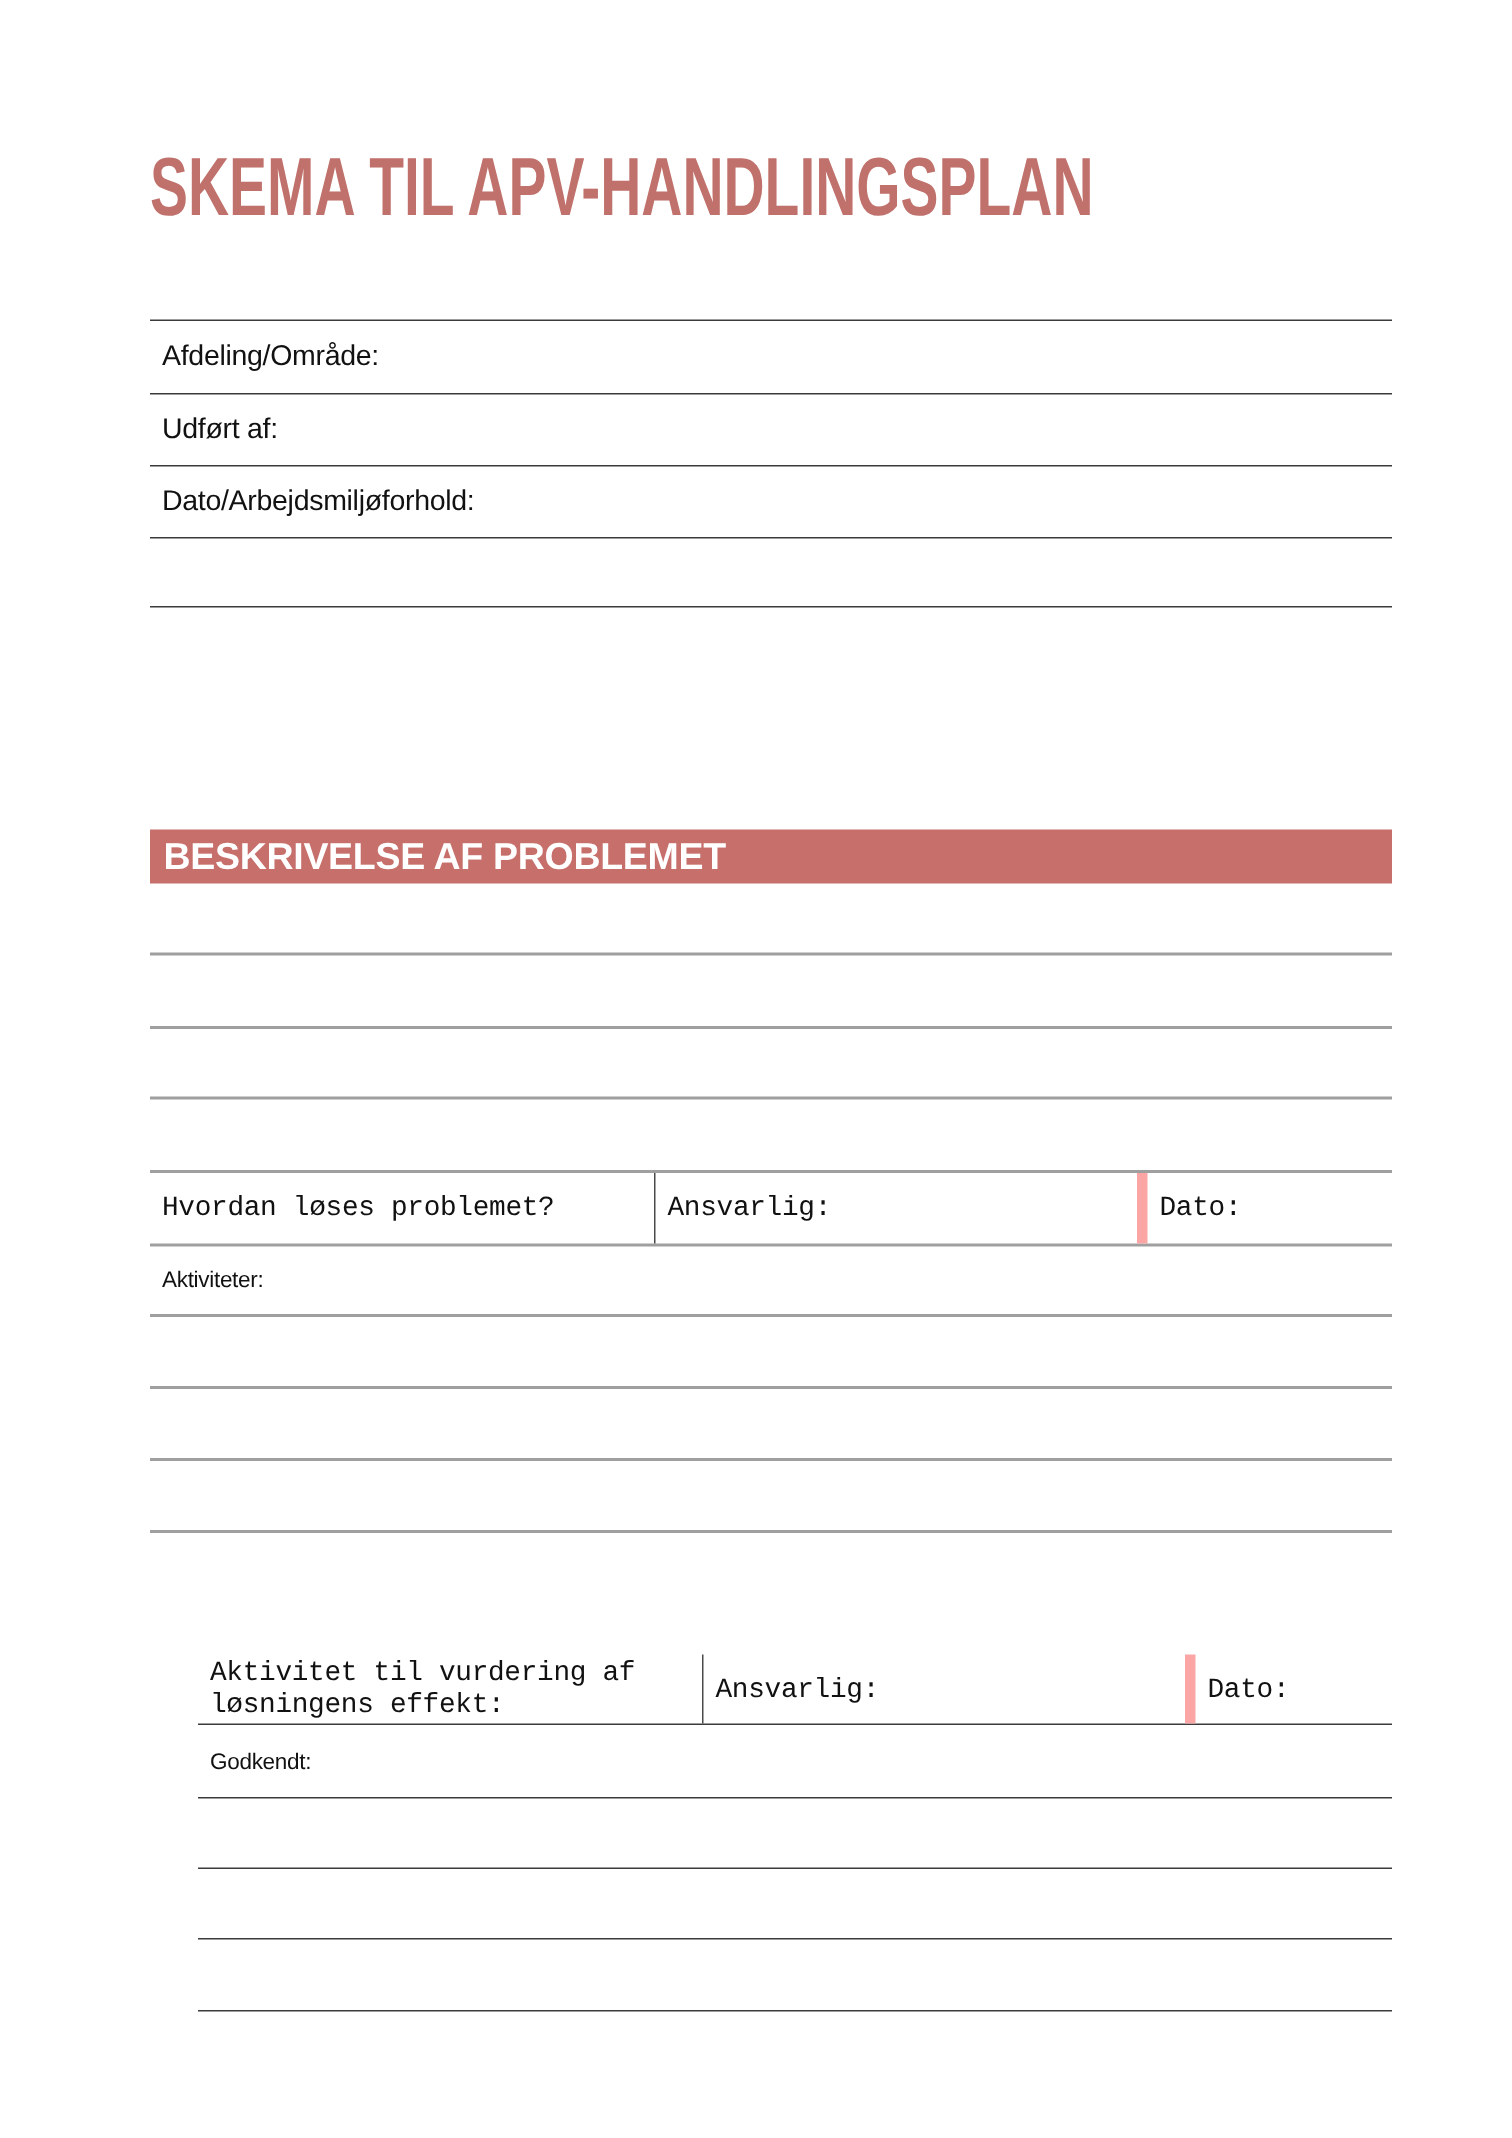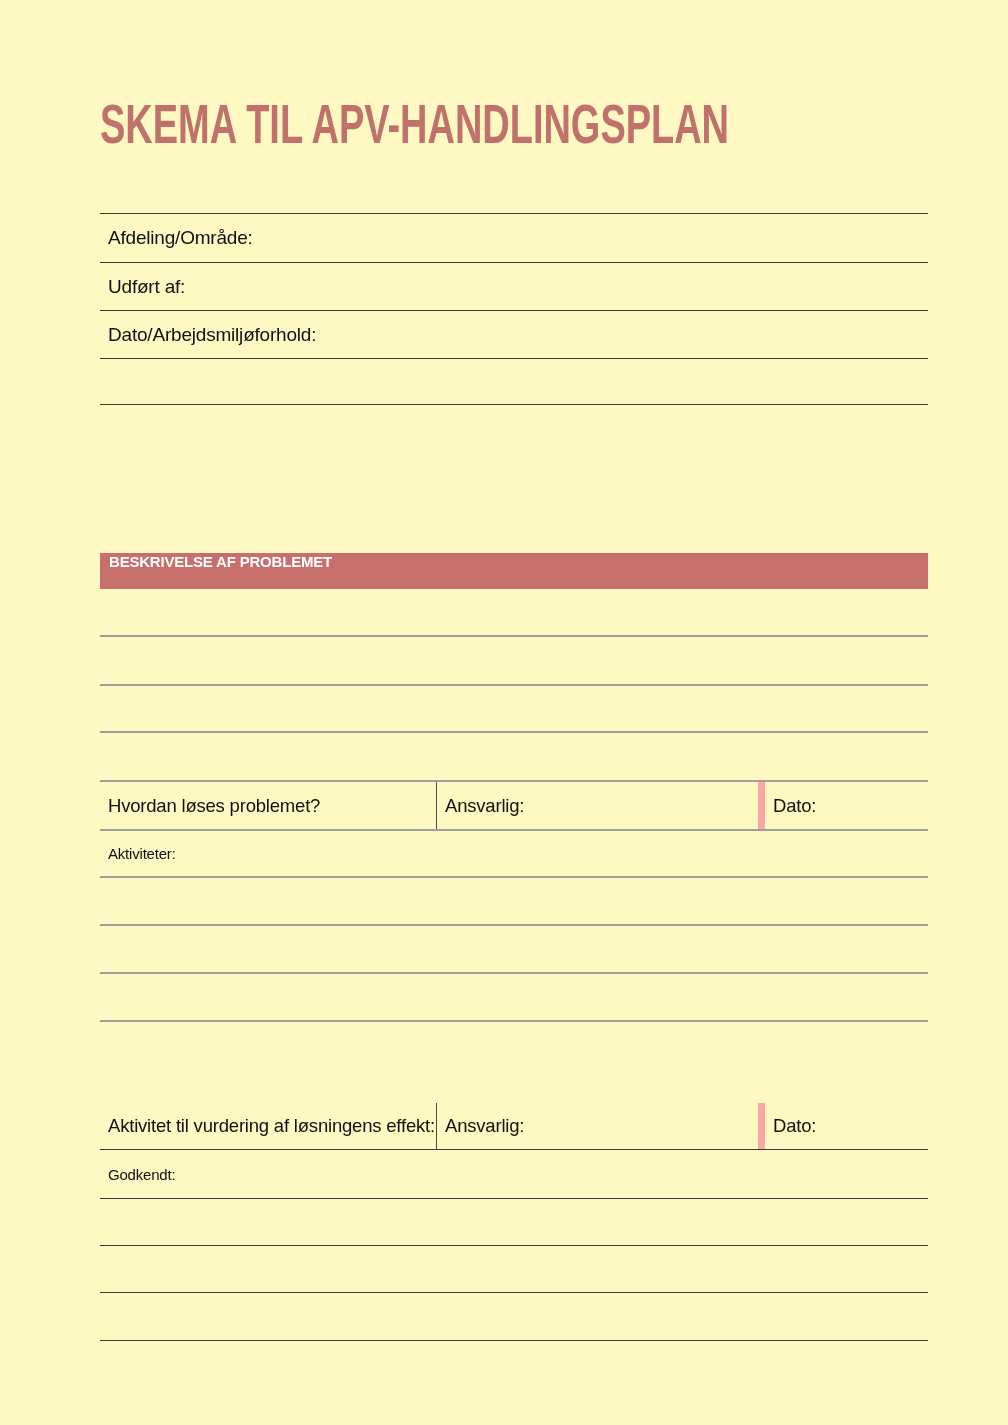--- a/index.html
+++ b/index.html
@@ -1,21 +1,21 @@
 <!DOCTYPE html>
 <html><head>
 <meta charset="utf-8">
 <style>
   * { margin: 0; padding: 0; box-sizing: border-box; }
   html, body { background: #e8e8e8; }
   .page {
     position: relative;
     width: 1008px;
     height: 1425px;
-    background: #fef9c3;
+    background: #ffffff;
     font-family: "Liberation Sans", sans-serif;
     color: #111111;
     overflow: hidden;
     margin: 0 auto;
   }
   .doc-title {
     position: absolute;
     left: 100px;
     top: 94px;
     font-size: 55px;
@@ -37,52 +37,52 @@
     padding-left: 8px;
     font-size: 19px; letter-spacing: -0.2px;
   }
   .h49 { height: 49px; text-align: right; } .h48 { height: 48px; } .h47 { height: 47px; } .h46 { height: 46px; }
 
   
   .section-bar {
     background: #c66f6b;
     color: #ffffff;
     font-weight: bold;
-    font-size: 15px;
+    font-size: 25px;
     letter-spacing: -0.2px;
-    display: flex; align-items: flex-start;
+    display: flex; align-items: center;
     padding-left: 9px;
   }
   .bar-problem  { top: 553px; height: 36px; }
   .bar-followup { top: 1071px; height: 32px; }
 
   
   .problem-lines { top: 589px; }
   .gray-row { border-bottom: 2px solid #9f9f9f; }
 
   
   .solve-table { top: 780px; border-top: 2px solid #9f9f9f; }
   .tbl-row { display: flex; align-items: stretch; }
   .cell {
     display: flex; align-items: center;
     padding-left: 8px;
-    font-size: 18.5px; letter-spacing: -0.2px;
+    font-size: 18.5px; letter-spacing: -0.2px; font-family: Liberation Mono, monospace;
   }
   .c1 { width: 337px; border-right: 1px solid #4a4a4a; }
   .c2 { width: 328px; border-right: 7px solid #fca5a5; }
   .c3 { flex: 1; }
   .label-row {
     display: flex; align-items: center;
     padding-left: 8px;
     font-size: 15px; letter-spacing: -0.2px;
   }
 
   
   .followup-table { top: 1103px; }
-  .dark-bottom { border-bottom: 1.5px solid #3b3b3b; }
+  .dark-bottom { border-bottom: 1.5px solid #3b3b3b; margin-left: 32px; }
 </style>
 </head>
 <body>
 
 <div class="page">
 
   <h1 class="doc-title">SKEMA TIL APV-HANDLINGSPLAN</h1>
 
   <div class="block info-table">
     <div class="info-row h49">

